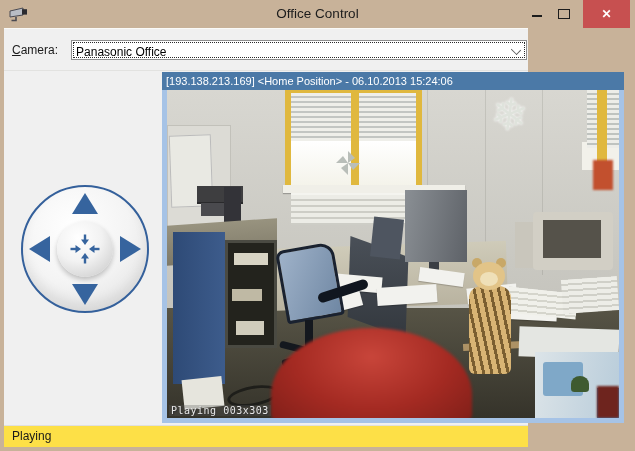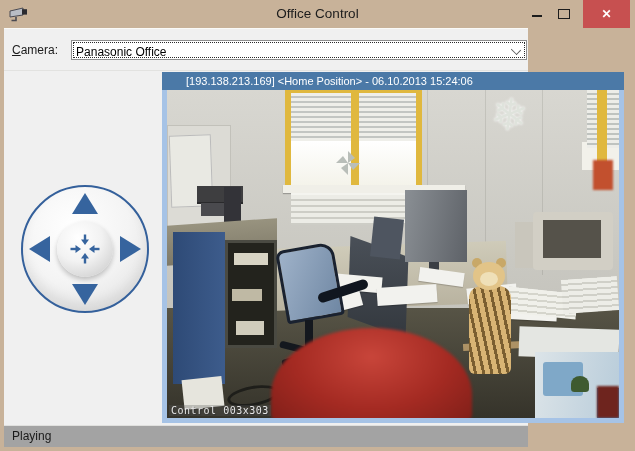--- a/index.html
+++ b/index.html
@@ -48,21 +48,21 @@
   .tri-up{left:51px;top:8px;border-left:13px solid transparent;border-right:13px solid transparent;border-bottom:21px solid #36649E;}
   .tri-down{left:51px;bottom:8px;border-left:13px solid transparent;border-right:13px solid transparent;border-top:21px solid #36649E;}
   .tri-left{left:8px;top:51px;border-top:13px solid transparent;border-bottom:13px solid transparent;border-right:21px solid #36649E;}
   .tri-right{right:8px;top:51px;border-top:13px solid transparent;border-bottom:13px solid transparent;border-left:21px solid #36649E;}
   .joy-knob{position:absolute;left:36px;top:36px;width:56px;height:56px;border-radius:50%;
     background:radial-gradient(circle at 38% 30%,#ffffff 0%,#f2f2f2 45%,#d7d7d7 78%,#c6c6c6 100%);
     box-shadow:0 3px 5px rgba(0,0,0,.22);display:flex;align-items:center;justify-content:center;}
   
   .video-panel{position:absolute;left:158px;top:1px;width:462px;height:351px;}
   .video-header{height:18px;background:#4B79A7;color:#fff;font-size:11px;line-height:18px;
-    padding-left:24px;white-space:nowrap;overflow:hidden;}
+    padding-left:4px;white-space:nowrap;overflow:hidden;}
   .video-body{height:333px;box-sizing:border-box;
     border-left:5px solid #A6C3E6;border-right:5px solid #A6C3E6;border-bottom:5px solid #A6C3E6;}
   .scene{position:relative;width:452px;height:328px;overflow:hidden;background:#C9C8C1;}
   .scene div,.scene span,.scene svg{position:absolute;}
   
   .sc-wall{left:0;top:0;width:452px;height:218px;background:linear-gradient(#D8D7D1,#C5C4BD);}
   .sc-floor{left:0;top:218px;width:452px;height:110px;background:linear-gradient(#575446,#35332a);}
   .sc-seam{top:0;width:1px;height:185px;background:rgba(60,60,50,.12);}
   
   .sc-win{left:118px;top:0;width:137px;height:102px;background:#F7F7F2;
@@ -137,21 +137,21 @@
     background:radial-gradient(ellipse at 50% 30%,#C8453A 0%,#A42A22 55%,#7E1E18 100%);
     border-radius:50% 50% 10% 10%/70% 70% 10% 10%;}
   .sc-red2{left:430px;top:296px;width:22px;height:32px;background:#6E241E;filter:blur(1px);}
   
   .ts-top{left:2px;top:1px;font-family:"DejaVu Sans Mono",monospace;font-size:10px;
     color:#EFEFEF;background:rgba(120,120,120,.55);padding:0 3px;letter-spacing:.5px;}
   .ts-bottom{left:2px;bottom:2px;font-family:"DejaVu Sans Mono",monospace;font-size:10px;
     color:#E8E8E8;text-shadow:1px 1px 1px #333;background:rgba(90,90,90,.3);padding:0 2px;letter-spacing:.5px;}
   
   .statusbar{position:relative;height:22px;border-top:1px solid #E0E0DE;box-sizing:border-box;
-    font-size:12px;color:#1a1a1a;line-height:21px;padding-left:8px;background:#a3a3a3;}
+    font-size:12px;color:#1a1a1a;line-height:21px;padding-left:8px;background:#fde047;}
 </style>
 </head>
 <body>
 
 <div class="win">
 
   <div class="titlebar">
     <svg class="app-icon" viewBox="0 0 20 17">
       <polygon points="1,5 14,2 14,9 1,11" fill="#B9BDC5" stroke="#4A4A52" stroke-width="1"></polygon>
       <rect x="13" y="3.2" width="5" height="5.4" fill="#2A2A30"></rect>
@@ -290,21 +290,21 @@
 
             <div class="sc-tigerear1"></div>
             <div class="sc-tigerear2"></div>
             <div class="sc-tigerbody"></div>
             <div class="sc-tigerhead"></div>
             <div class="sc-tigerface"></div>
 
             <div class="sc-red"></div>
             <div class="sc-red2"></div>
 
-            <div class="ts-bottom">Control 003x303</div>
+            <div class="ts-bottom">Playing 003x303</div>
           </div>
         </div>
       </div>
     </div>
 
     <div class="statusbar">Playing</div>
   </div>
 </div>
 
 </body></html>

